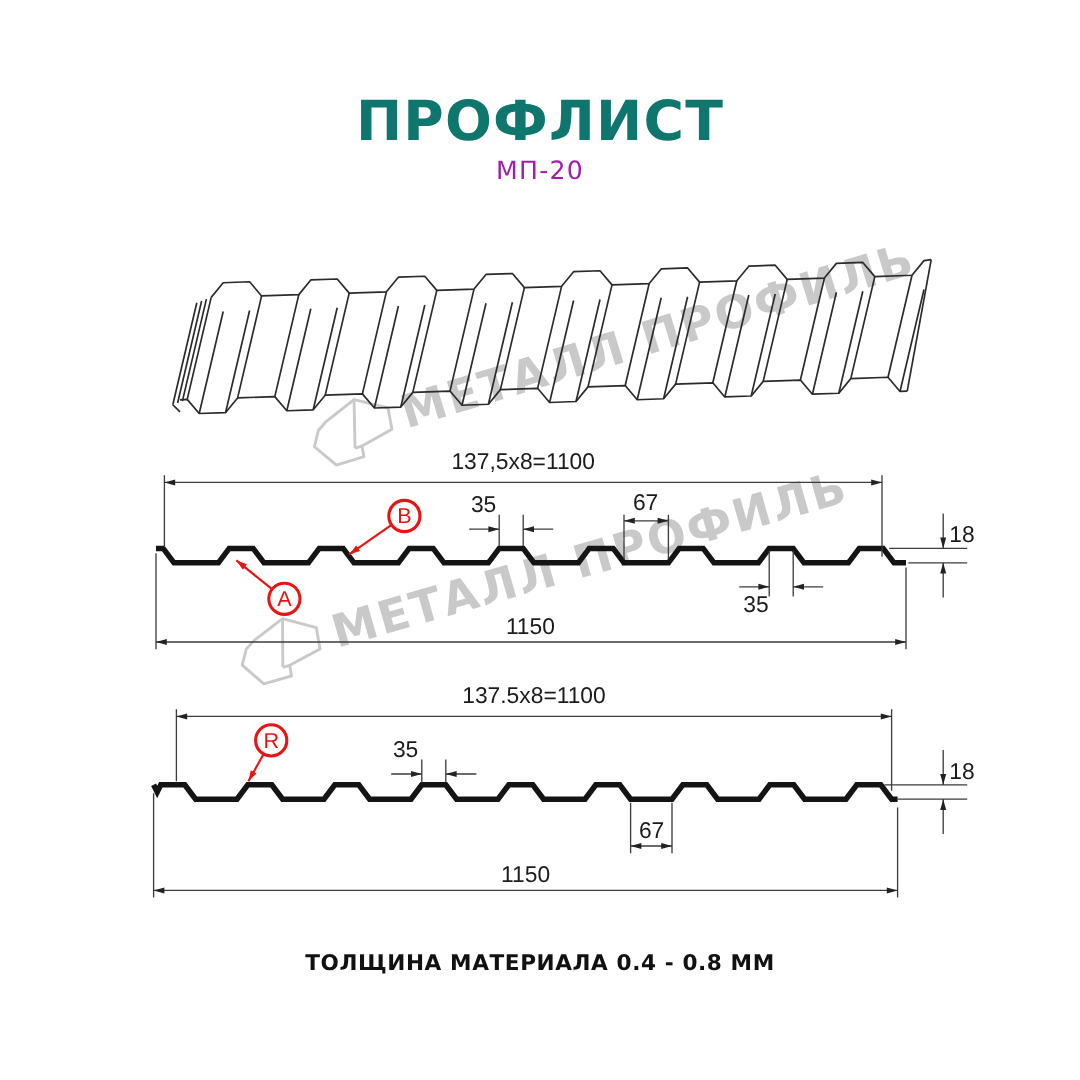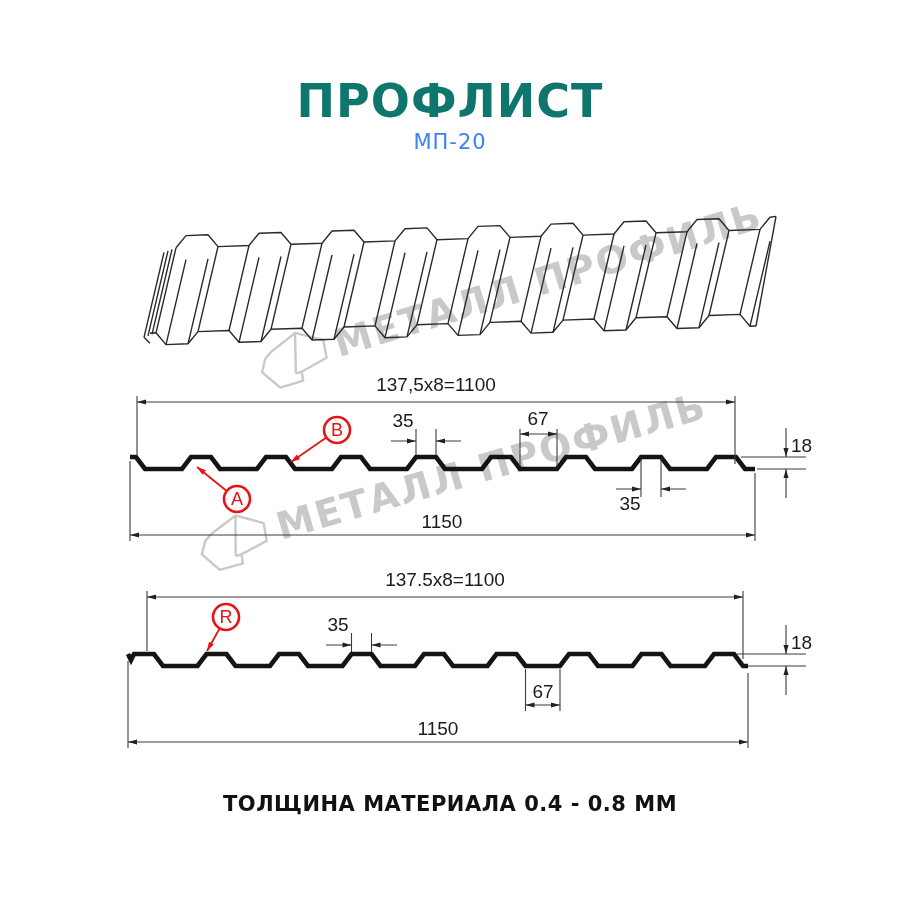--- a/index.html
+++ b/index.html
@@ -3,24 +3,24 @@
 <meta charset="utf-8">
 <style>
   html,body{margin:0;padding:0;background:#ffffff;}
   .page{position:relative;width:900px;height:900px;background:#ffffff;overflow:hidden;
         font-family:"Liberation Sans",sans-serif;}
   .title{position:absolute;left:0;top:74px;width:900px;text-align:center;
          font-family:"DejaVu Sans","Liberation Sans",sans-serif;
          font-size:46px;font-weight:bold;letter-spacing:1px;color:#0f766e;}
   .subtitle{position:absolute;left:0;top:130px;width:900px;text-align:center;
          font-family:"DejaVu Sans","Liberation Sans",sans-serif;
-         font-size:21px;font-weight:500;letter-spacing:1px;color:#3b82f6;}
+         font-size:21px;font-weight:500;letter-spacing:1px;color:#a21caf;}
   .footer{position:absolute;left:0;top:792px;width:900px;text-align:center;
          font-family:"DejaVu Sans","Liberation Sans",sans-serif;
-         font-size:21px;font-weight:600;letter-spacing:0.5px;color:#111;}
+         font-size:18px;font-weight:600;letter-spacing:0.5px;color:#111;}
   svg{position:absolute;left:0;top:0;}
   .dim{stroke:#3c3c3c;stroke-width:1.1;fill:none;}
   .dimtxt{font-family:"Liberation Sans",sans-serif;font-size:19px;fill:#1b1b1b;}
   .ah{fill:#222;stroke:none;}
   .prof{stroke:#141414;stroke-width:4.6;fill:none;stroke-linejoin:miter;}
   .iso{stroke:#2a2a2a;stroke-width:1.4;fill:none;stroke-linejoin:round;}
   .wm{fill:#c9c9c9;font-family:"DejaVu Sans","Liberation Sans",sans-serif;
       font-size:38px;font-weight:bold;letter-spacing:2px;}
   .wmlogo{stroke:#c9c9c9;stroke-width:2.4;fill:none;stroke-linejoin:round;}
   .red{stroke:#e81414;fill:none;}

